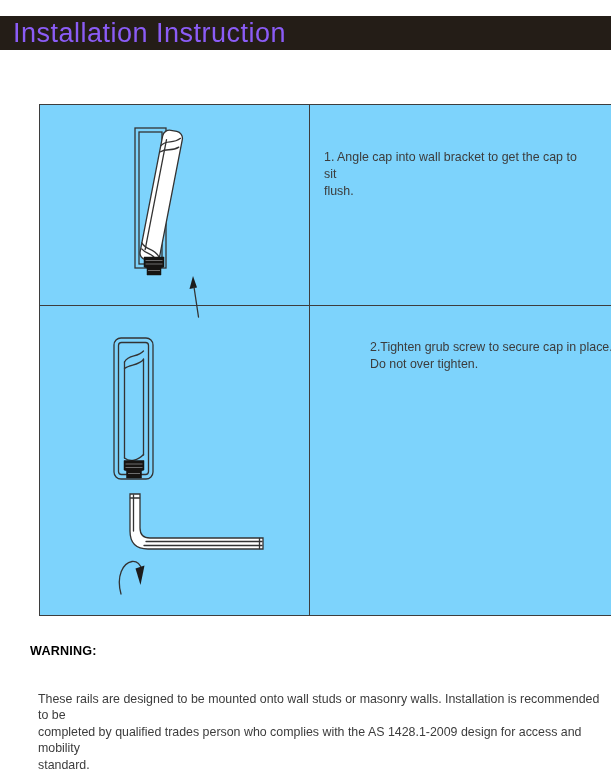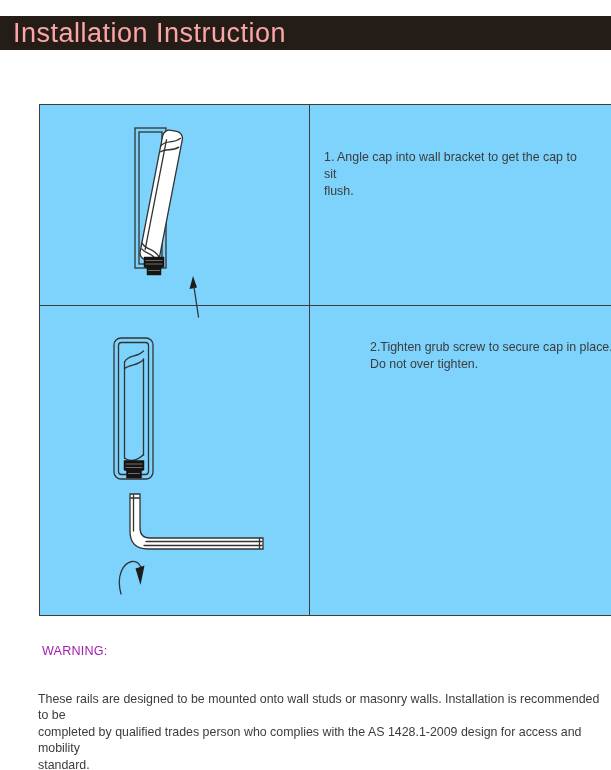--- a/index.html
+++ b/index.html
@@ -10,21 +10,21 @@
     font-family:"Liberation Sans","DejaVu Sans",sans-serif;
     color:#3a3a3a;
     overflow:hidden;
   }
   .header-bar{
     position:absolute;left:0;top:16px;width:611px;height:34px;
     background:#241d17;
     display:flex;align-items:center;
   }
   .header-title{
-    color:#fca5a5;font-size:27px;line-height:34px;
+    color:#8b5cf6;font-size:27px;line-height:34px;
     padding-left:13px;letter-spacing:0.5px;white-space:nowrap;
   }
   .figure-box{
     position:absolute;left:39px;top:104px;width:606px;height:512px;
     border:1.5px solid #3d3d3d;box-sizing:border-box;background:#7dd3fc;
   }
   .v-divider{
     position:absolute;left:268.5px;top:0;bottom:0;width:1.5px;background:#3d3d3d;
   }
   .h-divider{
@@ -35,21 +35,21 @@
   }
   .step-text{
     position:absolute;width:255px;
     font-size:12.4px;line-height:17px;color:#3c3c3c;
     white-space:pre-line;
   }
   .step-text.step1{left:284px;top:44px;}
   .step-text.step2{left:282px;top:234px;margin-left:48px;}
   .warning-label{
     position:absolute;left:30px;top:644px;
-    font-size:12.6px;font-weight:normal;color:#a21caf;letter-spacing:0.2px;margin-left:12px;
+    font-size:12.6px;font-weight:bold;color:#000000;letter-spacing:0.2px;
   }
   .warning-body{
     position:absolute;left:30px;top:666px;width:578px;
     font-size:12.4px;line-height:16.5px;color:#3c3c3c;
     white-space:pre-line;
   }
   .warning-body p{margin:8px;padding:0;white-space:pre-line;}
   svg .ln{stroke:#333333;stroke-width:1.3;fill:none;stroke-linecap:round;}
   svg .wfill{stroke:#333333;stroke-width:1.3;fill:#ffffff;}
   svg .blk{fill:#161412;stroke:#161412;stroke-width:0.5;}

